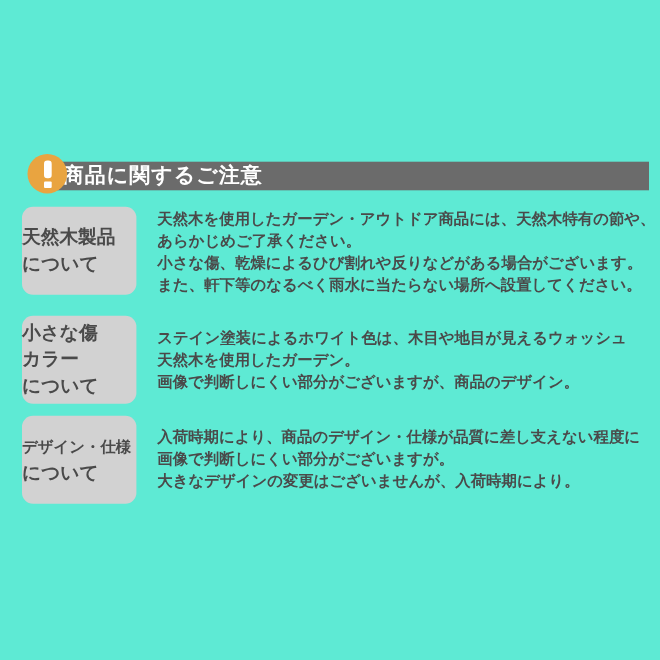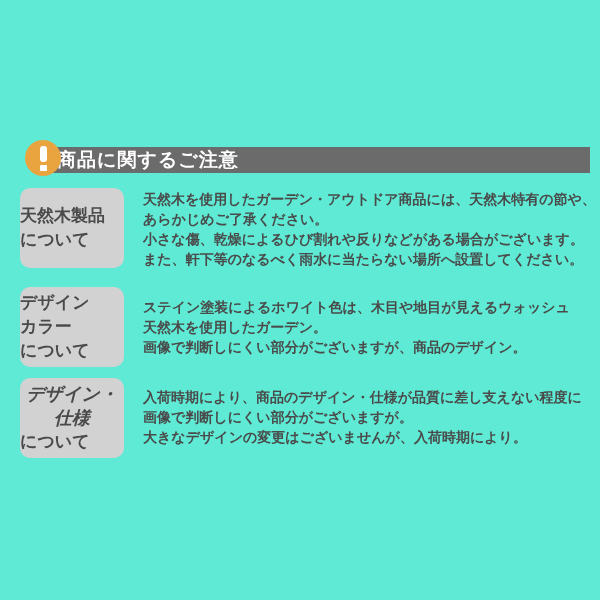--- a/index.html
+++ b/index.html
@@ -81,23 +81,22 @@
     display: flex;
     flex-direction: column;
     align-items: flex-start;
     justify-content: center;
     font-size: 17px;
     font-weight: 600;
     line-height: 24px;
     text-align: center;
   }
   .label-box .fit {
-    font-size: 18px;
+    font-size: 14px;
     letter-spacing: 0;
-    font-style: italic;
   }
   .body-text {
     margin-left: 19px;
     color: #4a4a4a;
     font-size: 14px;
     font-weight: 700;
     line-height: 20px;
     white-space: nowrap;
   }
   .s1 .body-text { margin-top: 1px; }
@@ -126,21 +125,21 @@
     <div class="body-text">
       <div>天然木を使用したガーデン・アウトドア商品には、天然木特有の節や、</div>
       <div>あらかじめご了承ください。</div>
       <div>小さな傷、乾燥によるひび割れや反りなどがある場合がございます。</div>
       <div>また、軒下等のなるべく雨水に当たらない場所へ設置してください。</div>
     </div>
   </div>
 
   <div class="section s2">
     <div class="label-box">
-      <div>デザイン</div>
+      <div>小さな傷</div>
       <div>カラー</div>
       <div>について</div>
     </div>
     <div class="body-text">
       <div>ステイン塗装によるホワイト色は、木目や地目が見えるウォッシュ</div>
       <div>天然木を使用したガーデン。</div>
       <div>画像で判断しにくい部分がございますが、商品のデザイン。</div>
     </div>
   </div>
 

